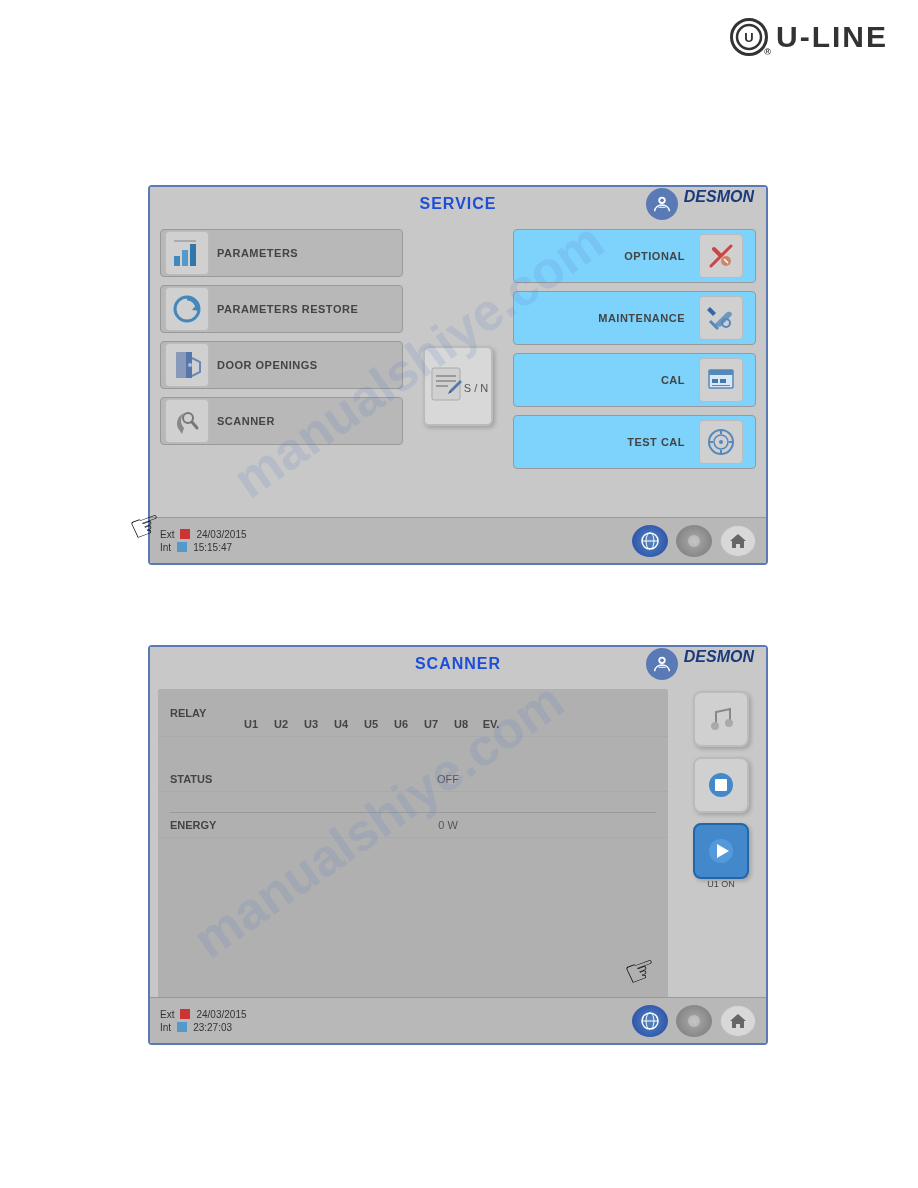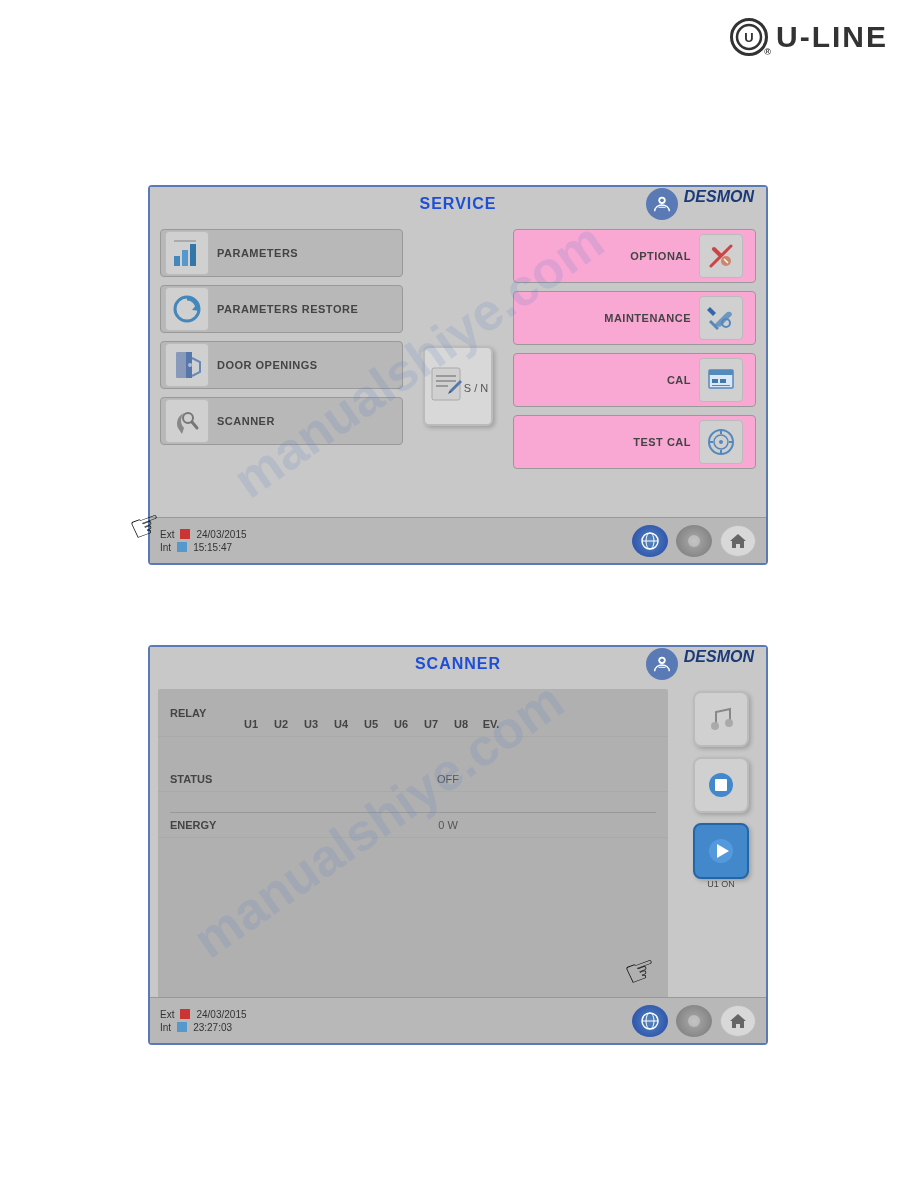--- a/index.html
+++ b/index.html
@@ -181,26 +181,27 @@
       font-weight: bold;
       color: #444;
       letter-spacing: 0.5px;
     }
 
     
     .service-btn-right {
       display: flex;
       align-items: center;
       justify-content: flex-end;
-      background: #f9a8d4;
+      background: #7dd3fc;
       border: 1px solid #999;
       border-radius: 4px;
       padding: 4px;
       cursor: pointer;
       height: 54px;
+      gap: 6px;
     }
 
     .service-btn-right .service-btn-label {
       margin-right: 8px;
     }
 
     
     .sn-btn {
       width: 70px;
       height: 80px;

